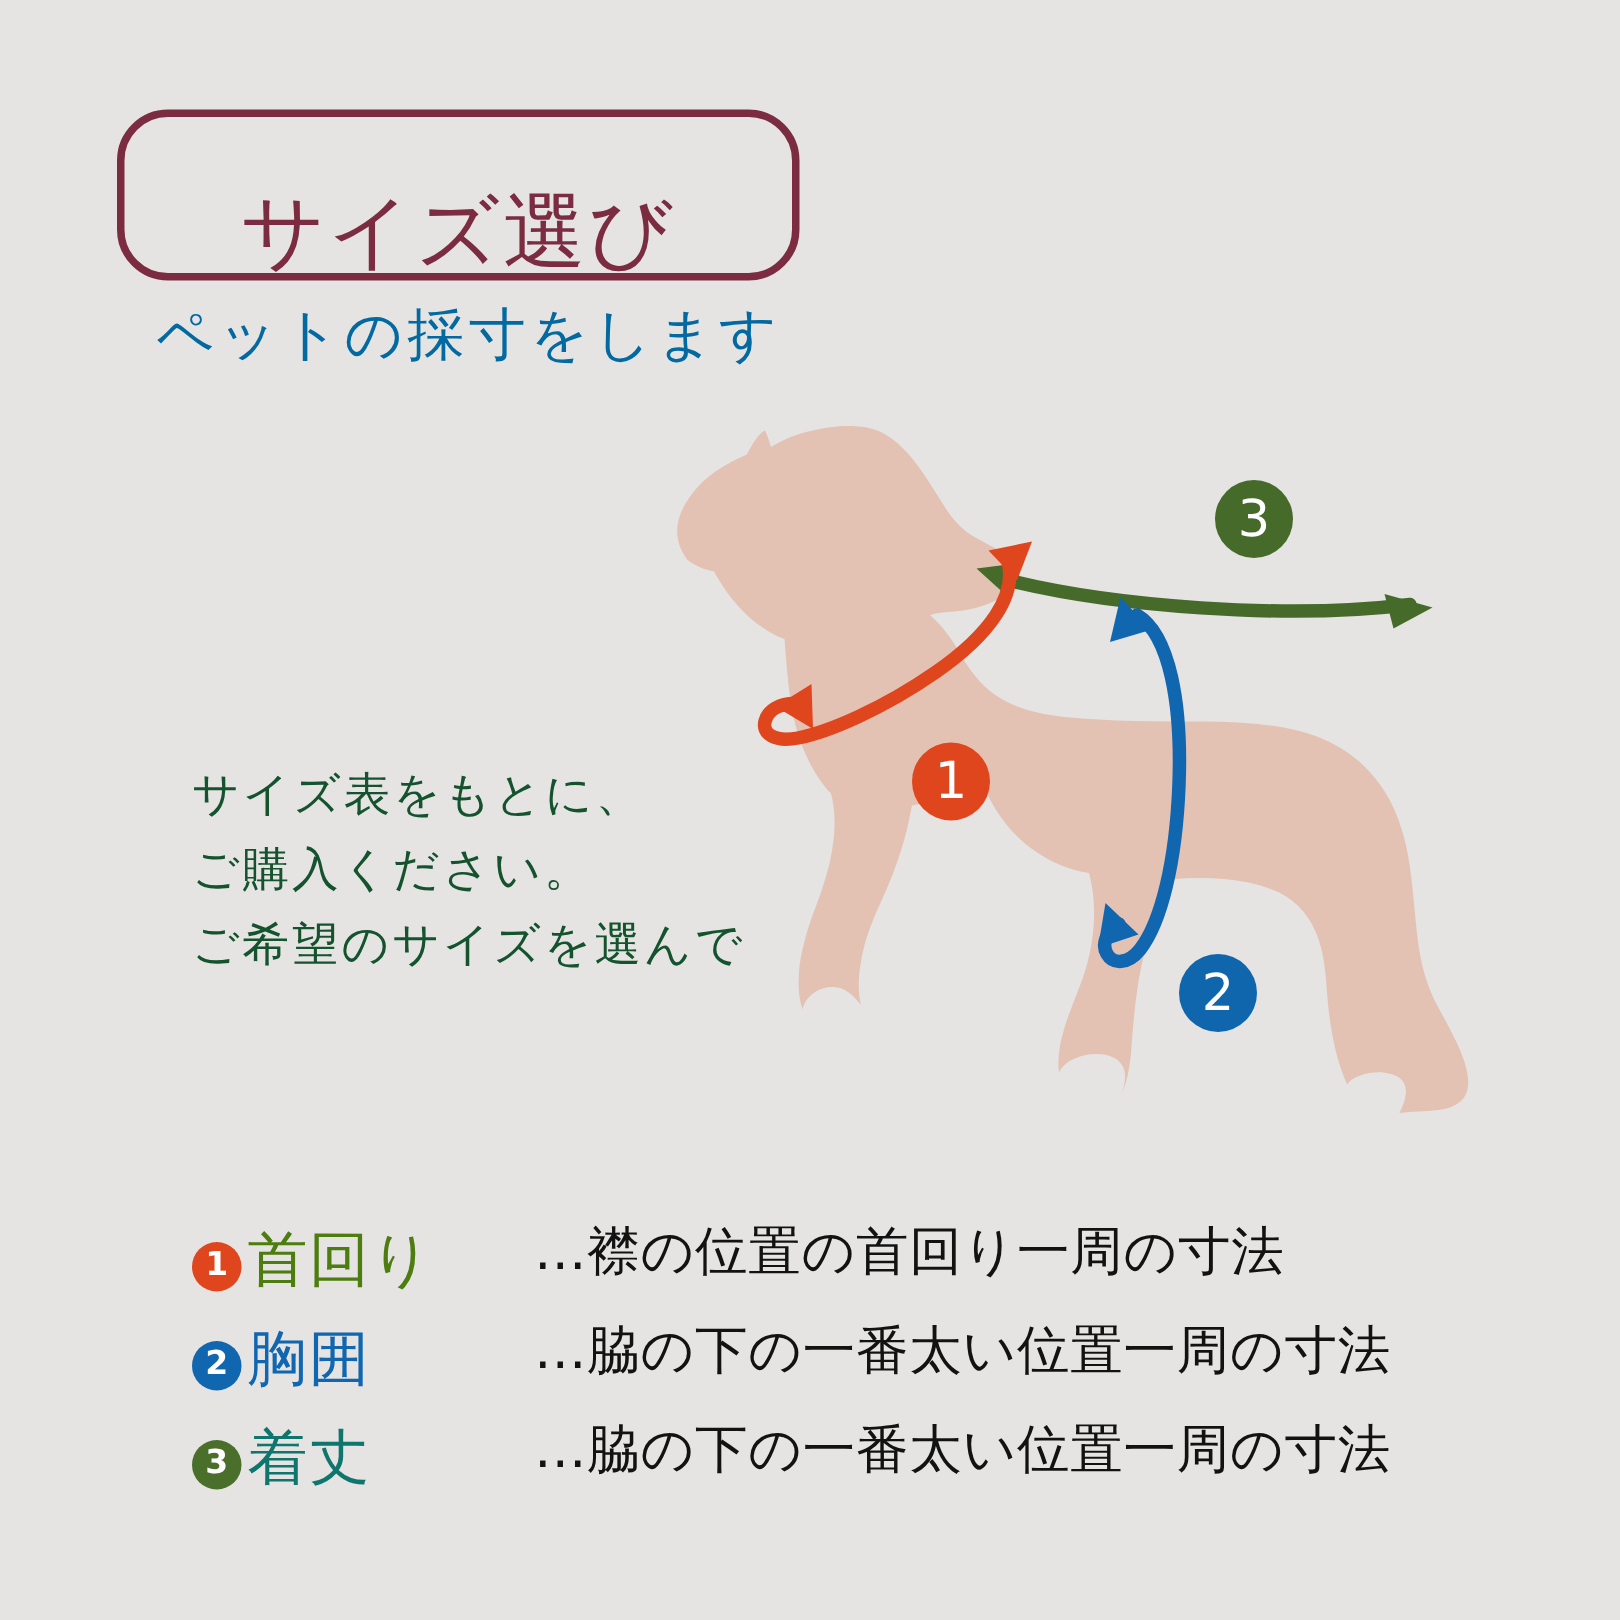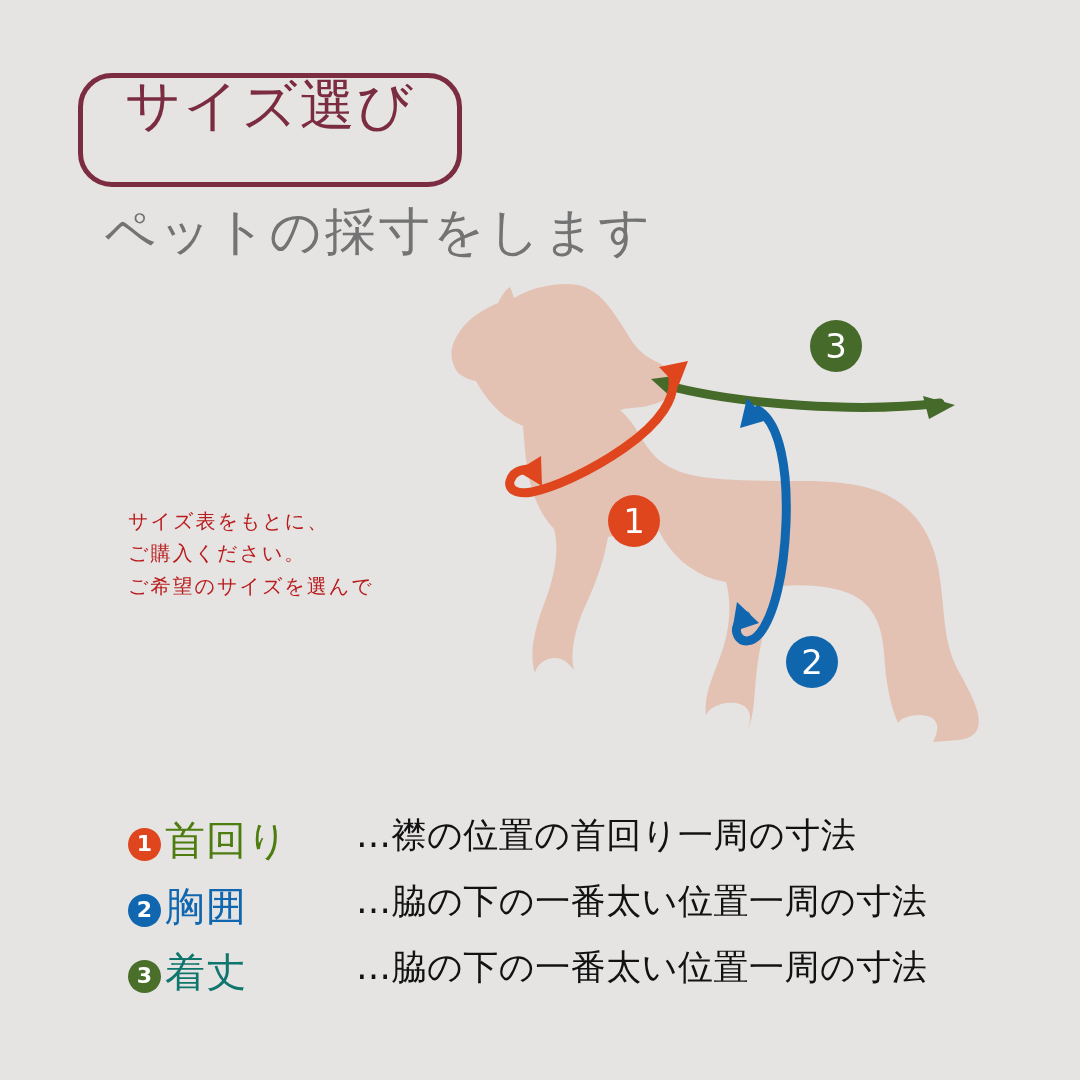--- a/index.html
+++ b/index.html
@@ -21,60 +21,60 @@
     width: 1080px;
     height: 1080px;
     background: #e5e4e3;
   }
 
   
   .title-box {
     position: absolute;
     left: 78px;
     top: 73px;
-    width: 384px;
+    width: 455px;
     height: 114px;
     box-sizing: border-box;
     border: 5px solid #7b2c41;
     border-radius: 34px;
     display: flex;
-    align-items: flex-start;
+    align-items: flex-end;
     justify-content: center;
   }
   .title-text {
     font-size: 55px;
     letter-spacing: 2px;
     color: #7b2c41;
     font-weight: 500;
     line-height: 1;
     white-space: nowrap;
     font-family: "DejaVu Sans", "Liberation Sans", sans-serif;
   }
   .subtitle {
     position: absolute;
     left: 104px;
     top: 201px;
-    font-size: 51px;
+    font-size: 38px;
     letter-spacing: 3px;
-    color: #737373;
+    color: #0369a1;
     white-space: nowrap;
     line-height: 1.2;
     font-family: "DejaVu Sans", "Liberation Sans", sans-serif;
   }
 
   
   .lead {
     position: absolute;
     left: 128px;
     top: 505px;
     width: 430px;
-    font-size: 20px;
+    font-size: 31px;
     letter-spacing: 2px;
     line-height: 1.62;
-    color: #b91c1c;
+    color: #14532d;
     font-family: Liberation Serif, serif;
   }
   .lead div { white-space: nowrap; }
 
   
   #illustration {
     position: absolute;
     left: 420px;
     top: 255px;
     width: 620px;

